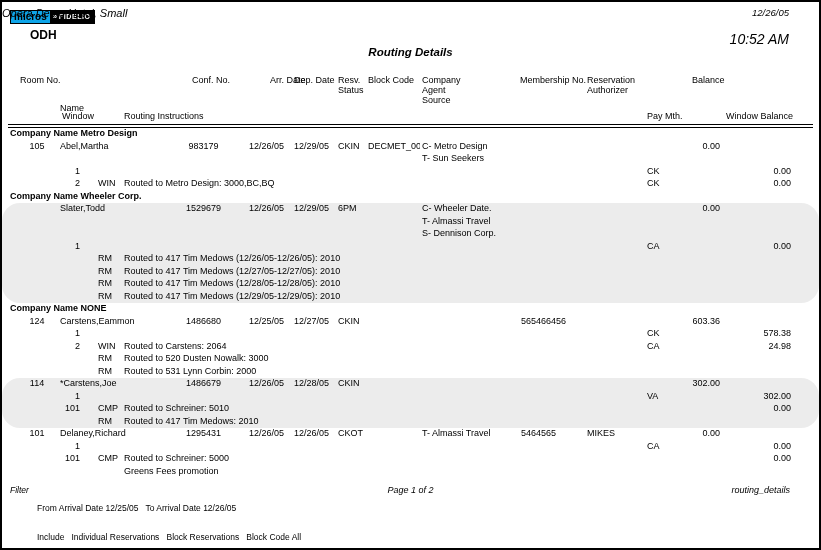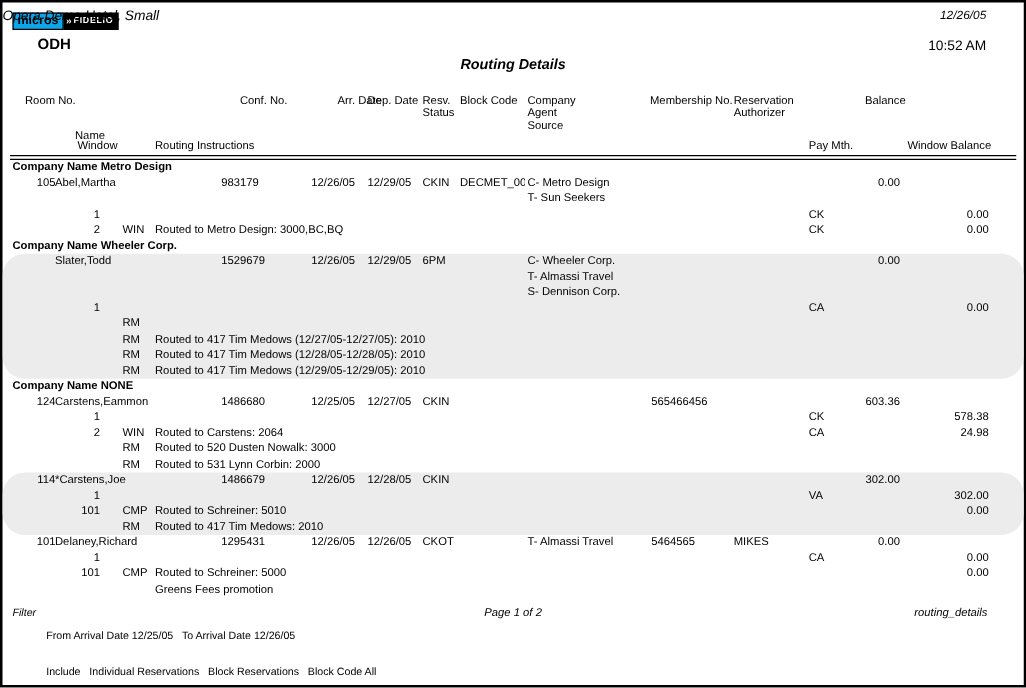--- a/index.html
+++ b/index.html
@@ -11,21 +11,21 @@
   
   .logo{position:absolute;top:8px;left:8px;display:inline-flex;align-items:stretch;}
   .logo-micros{border:1px solid #000;background:#0ea5e9;color:#000;font-weight:bold;
     font-size:10px;line-height:12px;padding:0 3px;}
   .logo-fidelio{background:#000;color:#fff;font-weight:bold;font-size:7px;
     line-height:14px;padding:0 4px 0 2px;letter-spacing:.6px;display:inline-flex;align-items:center;}
   .logo-chevron{font-size:8px;margin-right:1px;}
   .prop-code{position:absolute;top:26px;left:28px;font-weight:bold;font-size:12px;}
   .hotel-name{position:absolute;top:5px;left:0;right:0;text-align:left;font-style:italic;font-size:11px;}
   .hdr-date{position:absolute;top:5px;right:30px;font-style:italic;font-size:9.5px;}
-  .hdr-time{position:absolute;top:29px;right:30px;font-size:11px;}
+  .hdr-time{position:absolute;top:29px;right:30px;font-style:italic;font-size:14px;}
   .report-title{position:absolute;top:44px;left:0;right:0;text-align:center;
     font-style:italic;font-weight:bold;font-size:11.5px;}
   
   .colhead{position:absolute;top:73px;left:0;right:0;height:49px;}
   .colhead .h{position:absolute;top:0;white-space:pre-line;line-height:10px;}
   .colhead .h2{position:absolute;top:36px;white-space:nowrap;}
   .hx-room{left:18px;} .hx-name{left:58px;margin-top:28px;}
   .hx-conf{left:175px;width:53px;text-align:right;}
   .hx-arr{left:247px;margin-left:21px;} .hx-dep{left:292px;} .hx-resv{left:336px;}
   .hx-block{left:366px;} .hx-cas{left:420px;} .hx-member{left:518px;}
@@ -34,22 +34,22 @@
   .hx-wbal{left:714px;width:77px;text-align:right;}
   .dblline{position:absolute;top:122px;left:6px;right:6px;height:2px;
     border-top:1px solid #000;border-bottom:1px solid #000;}
   
   #report-body{position:absolute;top:126px;left:0;right:0;}
   .rrow{position:relative;height:12.5px;line-height:11px;}
   .cell{position:absolute;top:0;white-space:nowrap;}
   .group-label{font-weight:bold;padding-left:8px;}
   .res-block.shaded{background:#ececec;border-radius:18px;}
   .c-room{left:18px;width:34px;text-align:center;}
-  .c-name{left:42px;}
-  .c-conf{left:175px;width:53px;text-align:left;}
+  .c-name{left:58px;}
+  .c-conf{left:175px;width:53px;text-align:center;}
   .c-arr{left:247px;} .c-dep{left:292px;} .c-status{left:336px;}
   .c-block{left:366px;width:52px;overflow:hidden;}
   .c-cas{left:420px;} .c-member{left:519px;} .c-auth{left:585px;}
   .c-bal{left:658px;width:60px;text-align:right;}
   .c-win{left:38px;width:40px;text-align:right;}
   .c-code{left:96px;} .c-instr{left:122px;}
   .c-pay{left:645px;}
   .c-wbal{left:714px;width:75px;text-align:right;}
   
   .footer{position:absolute;top:483px;left:0;right:0;font-size:8.5px;}
@@ -130,36 +130,37 @@
         </div>
       </div>
       <div class="rrow group-label">Company Name Wheeler Corp.</div>
       <div class="res-block shaded">
         <div class="rrow">
           <span class="cell c-name">Slater,Todd</span>
           <span class="cell c-conf">1529679</span>
           <span class="cell c-arr">12/26/05</span>
           <span class="cell c-dep">12/29/05</span>
           <span class="cell c-status">6PM</span>
-          <span class="cell c-cas">C- Wheeler Corp.</span>
+          <span class="cell c-cas">C- Wheeler Date.</span>
           <span class="cell c-bal">0.00</span>
         </div>
         <div class="rrow">
           <span class="cell c-cas">T- Almassi Travel</span>
         </div>
         <div class="rrow">
           <span class="cell c-cas">S- Dennison Corp.</span>
         </div>
         <div class="rrow">
           <span class="cell c-win">1</span>
           <span class="cell c-pay">CA</span>
           <span class="cell c-wbal">0.00</span>
         </div>
         <div class="rrow">
           <span class="cell c-code">RM</span>
+          <span class="cell c-instr">Routed to 417 Tim Medows (12/26/05-12/26/05): 2010</span>
         </div>
         <div class="rrow">
           <span class="cell c-code">RM</span>
           <span class="cell c-instr">Routed to 417 Tim Medows (12/27/05-12/27/05): 2010</span>
         </div>
         <div class="rrow">
           <span class="cell c-code">RM</span>
           <span class="cell c-instr">Routed to 417 Tim Medows (12/28/05-12/28/05): 2010</span>
         </div>
         <div class="rrow">

